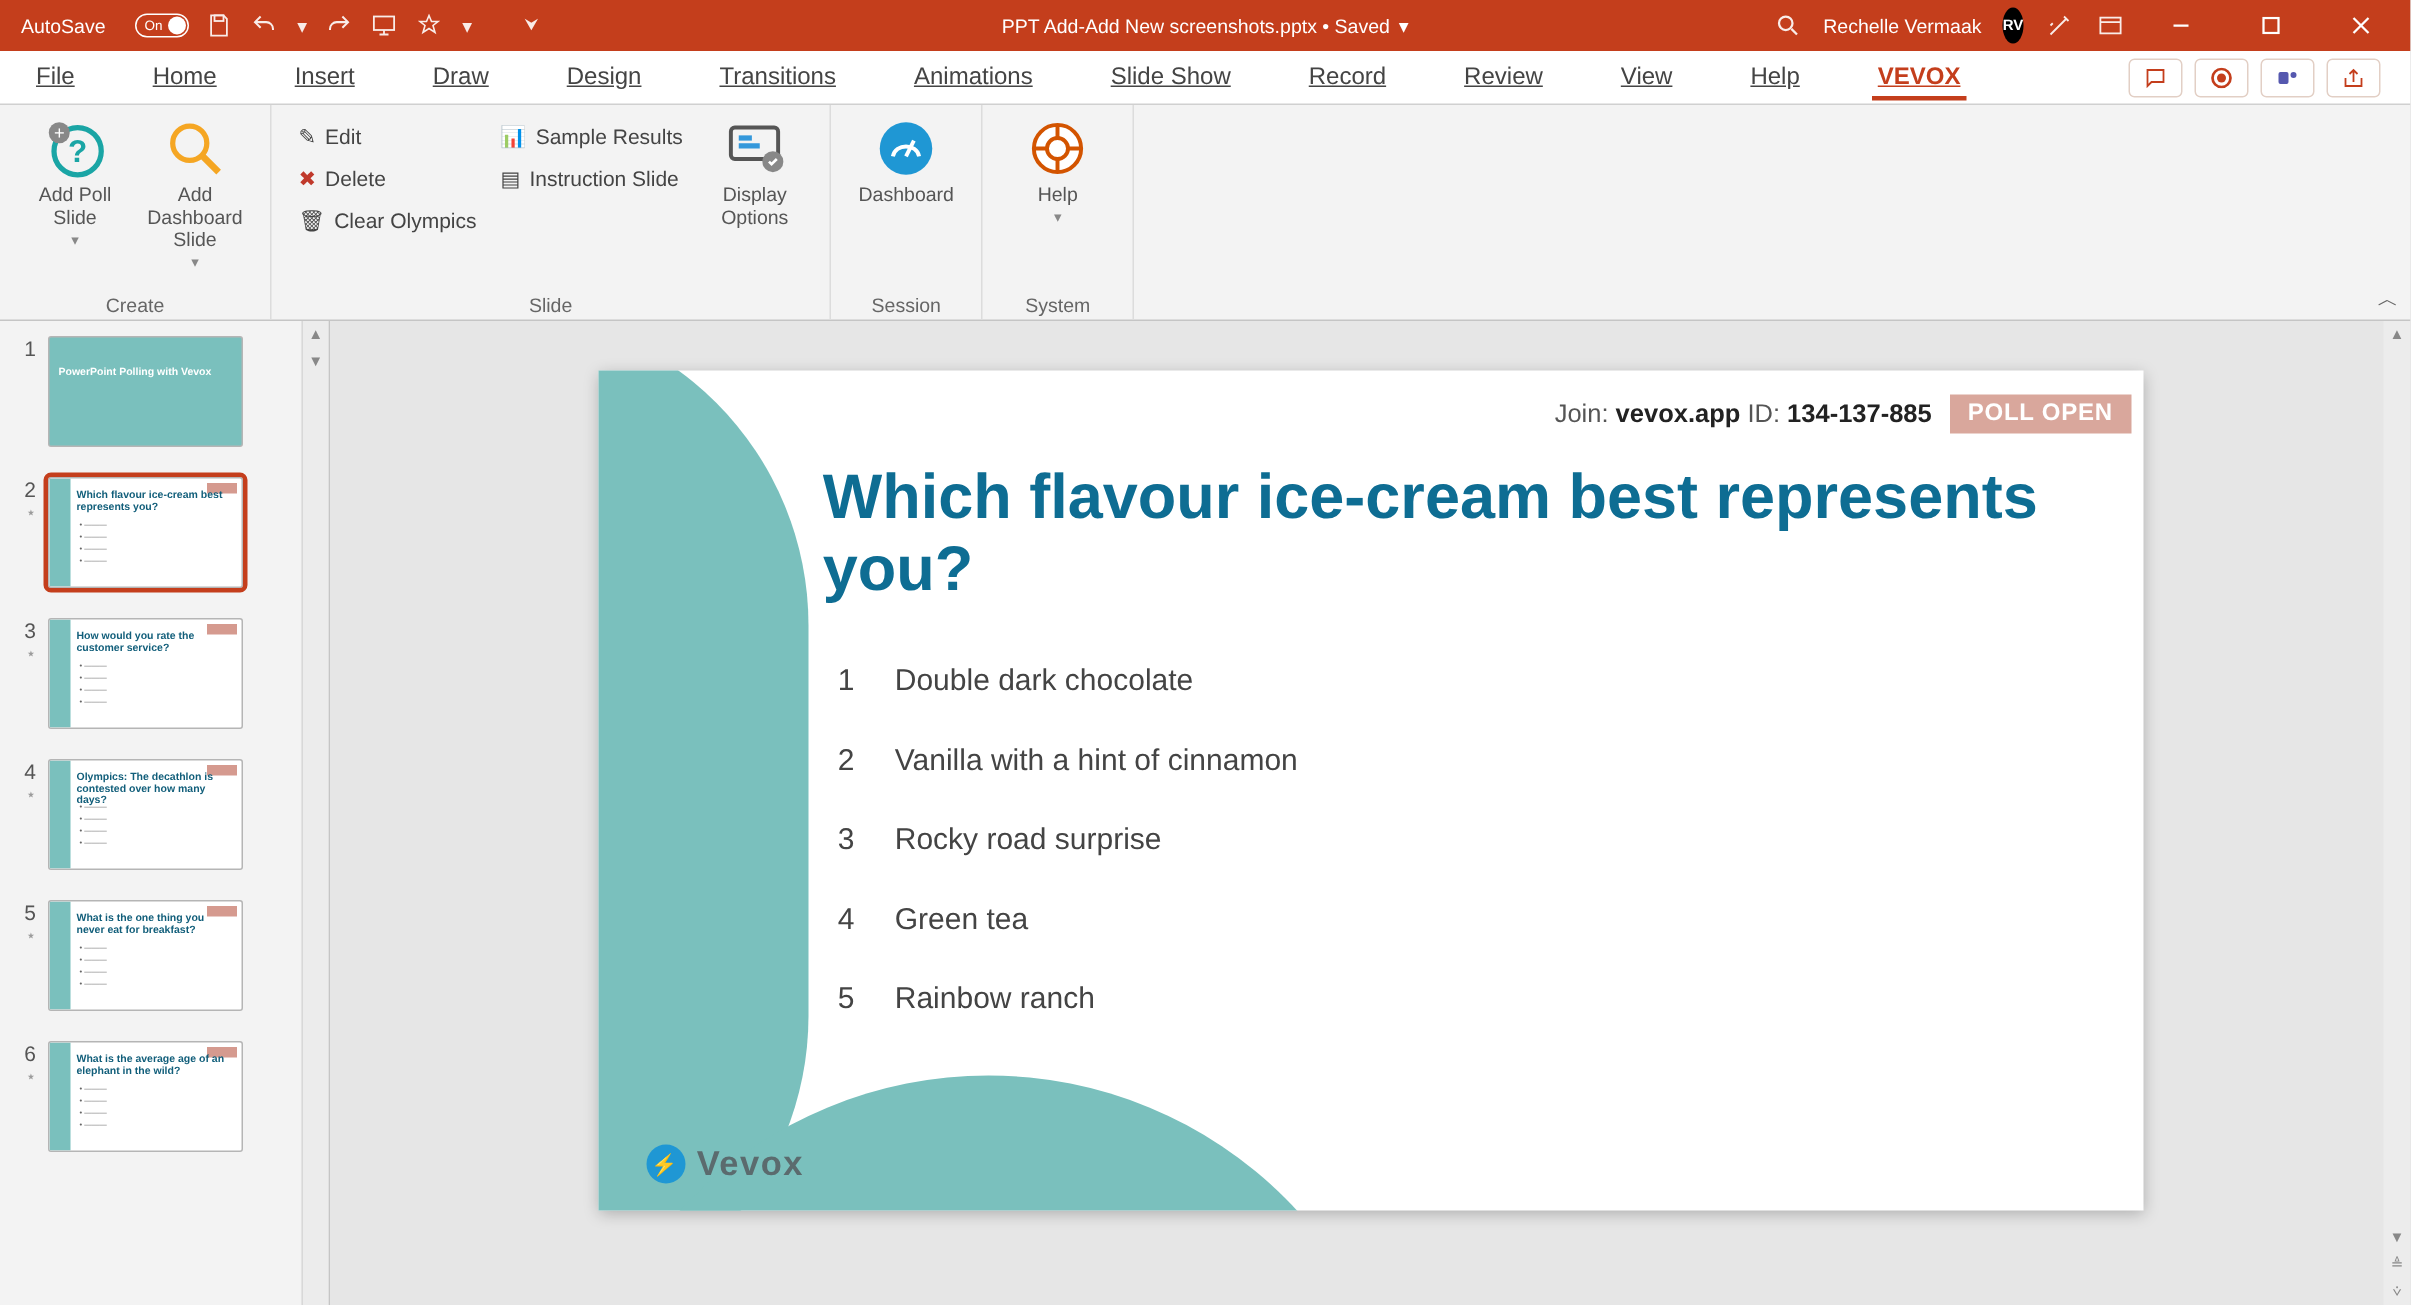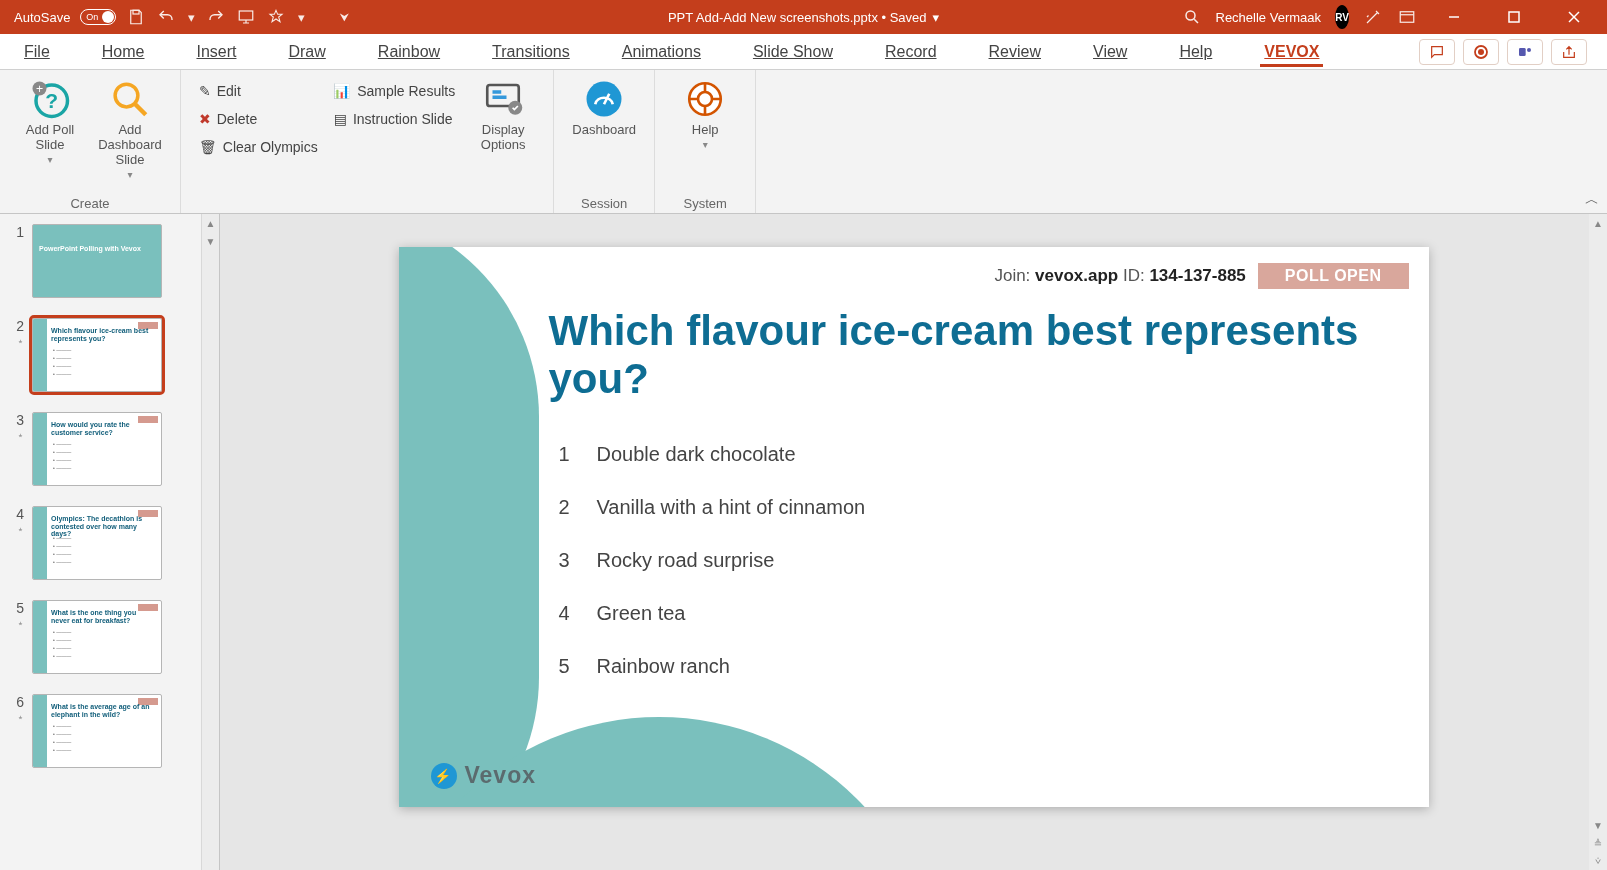--- a/index.html
+++ b/index.html
@@ -1,21 +1,21 @@
 <!DOCTYPE html>
 <html><head>
 <meta charset="utf-8">
 <style>
 * { margin: 0; padding: 0; box-sizing: border-box; font-family: "Segoe UI", Arial, sans-serif; }
 body { background: #e6e6e6; width: 1607px; height: 870px; overflow: hidden; user-select: none; }
 
 
 .titlebar { height: 34px; background: #c43e1c; display: flex; align-items: center; color: #fff; font-size: 13px; position: relative; }
 .titlebar-left { display: flex; align-items: center; gap: 10px; padding-left: 14px; }
-.autosave-toggle { display: flex; align-items: flex-end; gap: 10px; }
+.autosave-toggle { display: flex; align-items: flex-end; gap: 20px; }
 .toggle-pill { width: 36px; height: 16px; border: 1px solid #fff; border-radius: 10px; display: flex; align-items: center; justify-content: flex-end; padding: 1px; }
 .toggle-knob { width: 12px; height: 12px; background: #fff; border-radius: 50%; }
 .qat-icon { width: 20px; height: 20px; display: flex; align-items: center; justify-content: center; opacity: .9; }
 .titlebar-center { position: absolute; left: 50%; transform: translateX(-50%); display: flex; align-items: center; gap: 6px; }
 .titlebar-right { margin-left: auto; display: flex; align-items: center; gap: 14px; padding-right: 10px; }
 .win-btn { width: 46px; height: 34px; display: flex; align-items: center; justify-content: center; }
 .user-badge { width: 14px; height: 24px; border-radius: 50%; background: #000000; display: flex; align-items: center; justify-content: center; font-size: 10px; font-weight: 600; color:#fff; }
 .search-icon-tb { opacity: .9; }
 
 
@@ -55,22 +55,22 @@
 
 
 .stage { flex: 1; background: #e6e6e6; display: flex; align-items: center; justify-content: center; position: relative; }
 .stage-scroll { position:absolute; right:0; top:0; width:18px; height:100%; background:#ececec; }
 .stage-scroll .arrow{height:18px;display:flex;align-items:center;justify-content:center;color:#888;font-size:10px;}
 .stage-scroll .spacer{flex:1;}
 .stage-scroll{display:flex;flex-direction:column;}
 .slide { width: 1030px; height: 560px; background: #fff; box-shadow: 0 2px 10px rgba(0,0,0,.25); position: relative; overflow: hidden; margin-top:-30px;}
 .slide-decor { position: absolute; left: -70px; top: -40px; width: 210px; height: 680px; background: #7ac0bd; border-radius: 0 260px 260px 0; }
 .slide-decor2{ position:absolute; left:-20px; bottom:-210px; width:560px; height:300px; background:#7ac0bd; border-radius: 280px 280px 0 0;}
-.join-bar { position: absolute; top: 16px; right: 20px; display: flex; align-items: center; gap: 12px; font-size: 17px; color: #555; }
-.poll-badge { background: #d9a79c; color: #fff; padding: 4px 27px; font-weight: 600; letter-spacing: .5px; font-size:16px;}
+.join-bar { position: absolute; top: 16px; right: 8px; display: flex; align-items: center; gap: 12px; font-size: 17px; color: #555; }
+.poll-badge { background: #d9a79c; color: #fff; padding: 4px 12px; font-weight: 600; letter-spacing: .5px; font-size:16px;}
 .question { position: absolute; left: 150px; top: 60px; right: 60px; font-size: 42px; font-weight: 800; color: #0e6d93; line-height: 1.15; }
 .options { position: absolute; left: 160px; top: 196px; font-size: 20px; color: #444; }
 .option-row { display: flex; gap: 24px; margin-bottom: 30px; }
 .option-num { width: 14px; }
 .vevox-logo { position: absolute; left: 32px; bottom: 18px; display: flex; align-items: center; gap: 8px; color: #5b6b6e; font-size: 23px; font-weight: 700; letter-spacing:1px; z-index:2;}
 .vevox-logo .bubble{ width:26px; height:26px; border-radius:50%; background:#1f97d4; display:flex; align-items:center; justify-content:center; color:#fff; font-size:14px;}
 .bold { font-weight: 700; color: #222; }
 
 svg { display:block; }
 </style>
@@ -160,21 +160,21 @@
         </svg>
       </div>
   </div>
 </div>
 
 <div class="ribbon-tabs">
   <div class="ribbon-tab">File</div>
   <div class="ribbon-tab">Home</div>
   <div class="ribbon-tab">Insert</div>
   <div class="ribbon-tab">Draw</div>
-  <div class="ribbon-tab">Rainbow</div>
+  <div class="ribbon-tab">Design</div>
   <div class="ribbon-tab">Transitions</div>
   <div class="ribbon-tab">Animations</div>
   <div class="ribbon-tab">Slide Show</div>
   <div class="ribbon-tab">Record</div>
   <div class="ribbon-tab">Review</div>
   <div class="ribbon-tab">View</div>
   <div class="ribbon-tab">Help</div>
   <div class="ribbon-tab active">VEVOX</div>
   <div class="ribbon-tabs-right">
     <div class="rtab-btn">
@@ -264,20 +264,21 @@
               <rect x="6" y="8" width="36" height="24" rx="3" fill="none" stroke="#555" stroke-width="3"></rect>
               <rect x="12" y="14" width="10" height="4" fill="#3498db"></rect>
               <rect x="12" y="20" width="16" height="4" fill="#3498db"></rect>
               <circle cx="38" cy="34" r="8" fill="#888"></circle>
               <path d="M35 34l2 2 4-4" stroke="#fff" stroke-width="2" fill="none"></path>
             </svg>
           </div>
         <span>Display Options</span>
       </div>
     </div>
+    <div class="group-label">Slide</div>
   </div>
 
   <div class="ribbon-group">
     <div class="group-body">
       <div class="big-btn">
         <div class="icon-box">
             <svg width="42" height="42" viewBox="0 0 48 48">
               <circle cx="24" cy="24" r="20" fill="#1f97d4"></circle>
               <path d="M14 30c2-10 18-10 20 0" stroke="#fff" stroke-width="3" fill="none"></path>
               <line x1="24" y1="30" x2="30" y2="18" stroke="#fff" stroke-width="3"></line>

